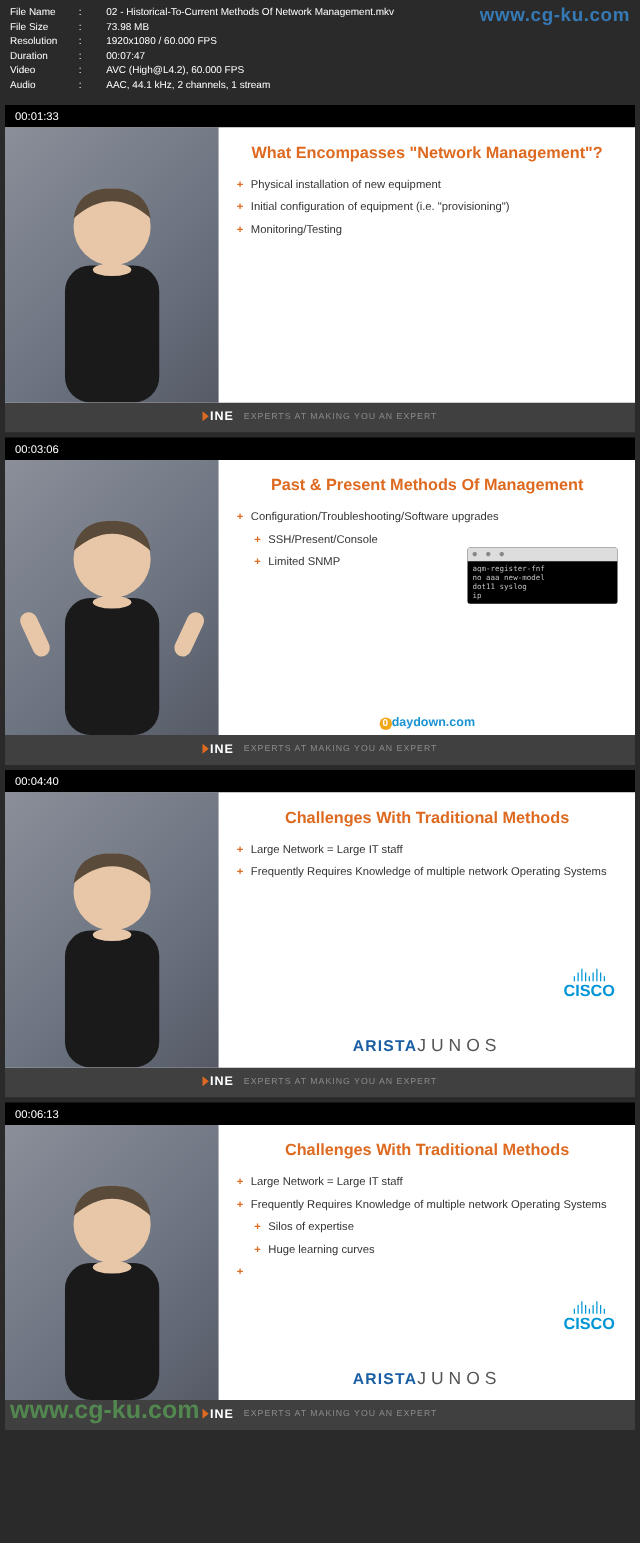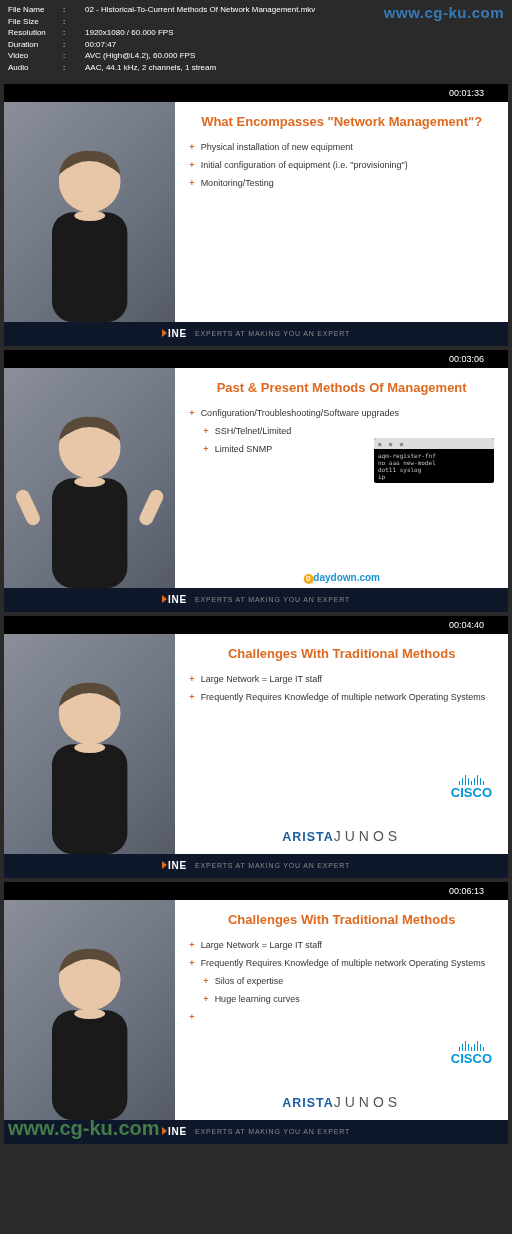--- a/index.html
+++ b/index.html
@@ -41,22 +41,21 @@
   .meta-colon { width: 10px; flex-shrink: 0; }
   .meta-val { flex: 1; margin-left: 12px; }
   .frame-wrap {
     background: #2a2a2a;
     padding: 4px 4px 0 4px;
   }
   .timebar {
     background: #000;
     color: #fff;
     font-size: 9px;
-    text-align: right;
-    padding: 4px 24px;
+    padding: 4px 8px;
   }
   .video-frame {
     display: flex;
     background: #fff;
     height: 220px;
     position: relative;
   }
   .presenter {
     flex: 0 0 34%;
     background: linear-gradient(135deg, #8a8f99 0%, #6c7380 60%, #555a66 100%);
@@ -159,21 +158,21 @@
     display: inline-block;
     width: 10px; height: 10px;
     border-radius: 50%;
     background: #f2a81d;
     color: #fff;
     text-align: center;
     line-height: 10px;
     font-size: 8px;
   }
   .footer-bar {
-    background: #0f172a;
+    background: #404040;
     color: #8a8a8a;
     font-size: 7px;
     letter-spacing: 0.8px;
     text-align: center;
     padding: 6px 0 7px 0;
     display: flex;
     align-items: center;
     justify-content: center;
     gap: 8px;
   }
@@ -214,20 +213,21 @@
 
 <div class="meta-block">
   <div class="meta-row">
     <span class="meta-label">File Name</span>
     <span class="meta-colon">:</span>
     <span class="meta-val">02 - Historical-To-Current Methods Of Network Management.mkv</span>
   </div>
   <div class="meta-row">
     <span class="meta-label">File Size</span>
     <span class="meta-colon">:</span>
+    <span class="meta-val">73.98 MB</span>
   </div>
   <div class="meta-row">
     <span class="meta-label">Resolution</span>
     <span class="meta-colon">:</span>
     <span class="meta-val">1920x1080 / 60.000 FPS</span>
   </div>
   <div class="meta-row">
     <span class="meta-label">Duration</span>
     <span class="meta-colon">:</span>
     <span class="meta-val">00:07:47</span>
@@ -291,21 +291,21 @@
       </svg>
     </div>
     <div class="slide">
       <div class="slide-title">Past &amp; Present Methods Of Management</div>
       <div class="bullet">
           <span class="bmark">+</span>
           <span>Configuration/Troubleshooting/Software upgrades</span>
         </div>
       <div class="bullet sub">
           <span class="bmark">+</span>
-          <span>SSH/Telnet/Limited</span>
+          <span>SSH/Present/Console</span>
         </div>
       <div class="bullet sub">
           <span class="bmark">+</span>
           <span>Limited SNMP</span>
         </div>
       <pre class="terminal">aqm-register-fnf
 no aaa new-model
 dot11 syslog
 ip
 </pre>

